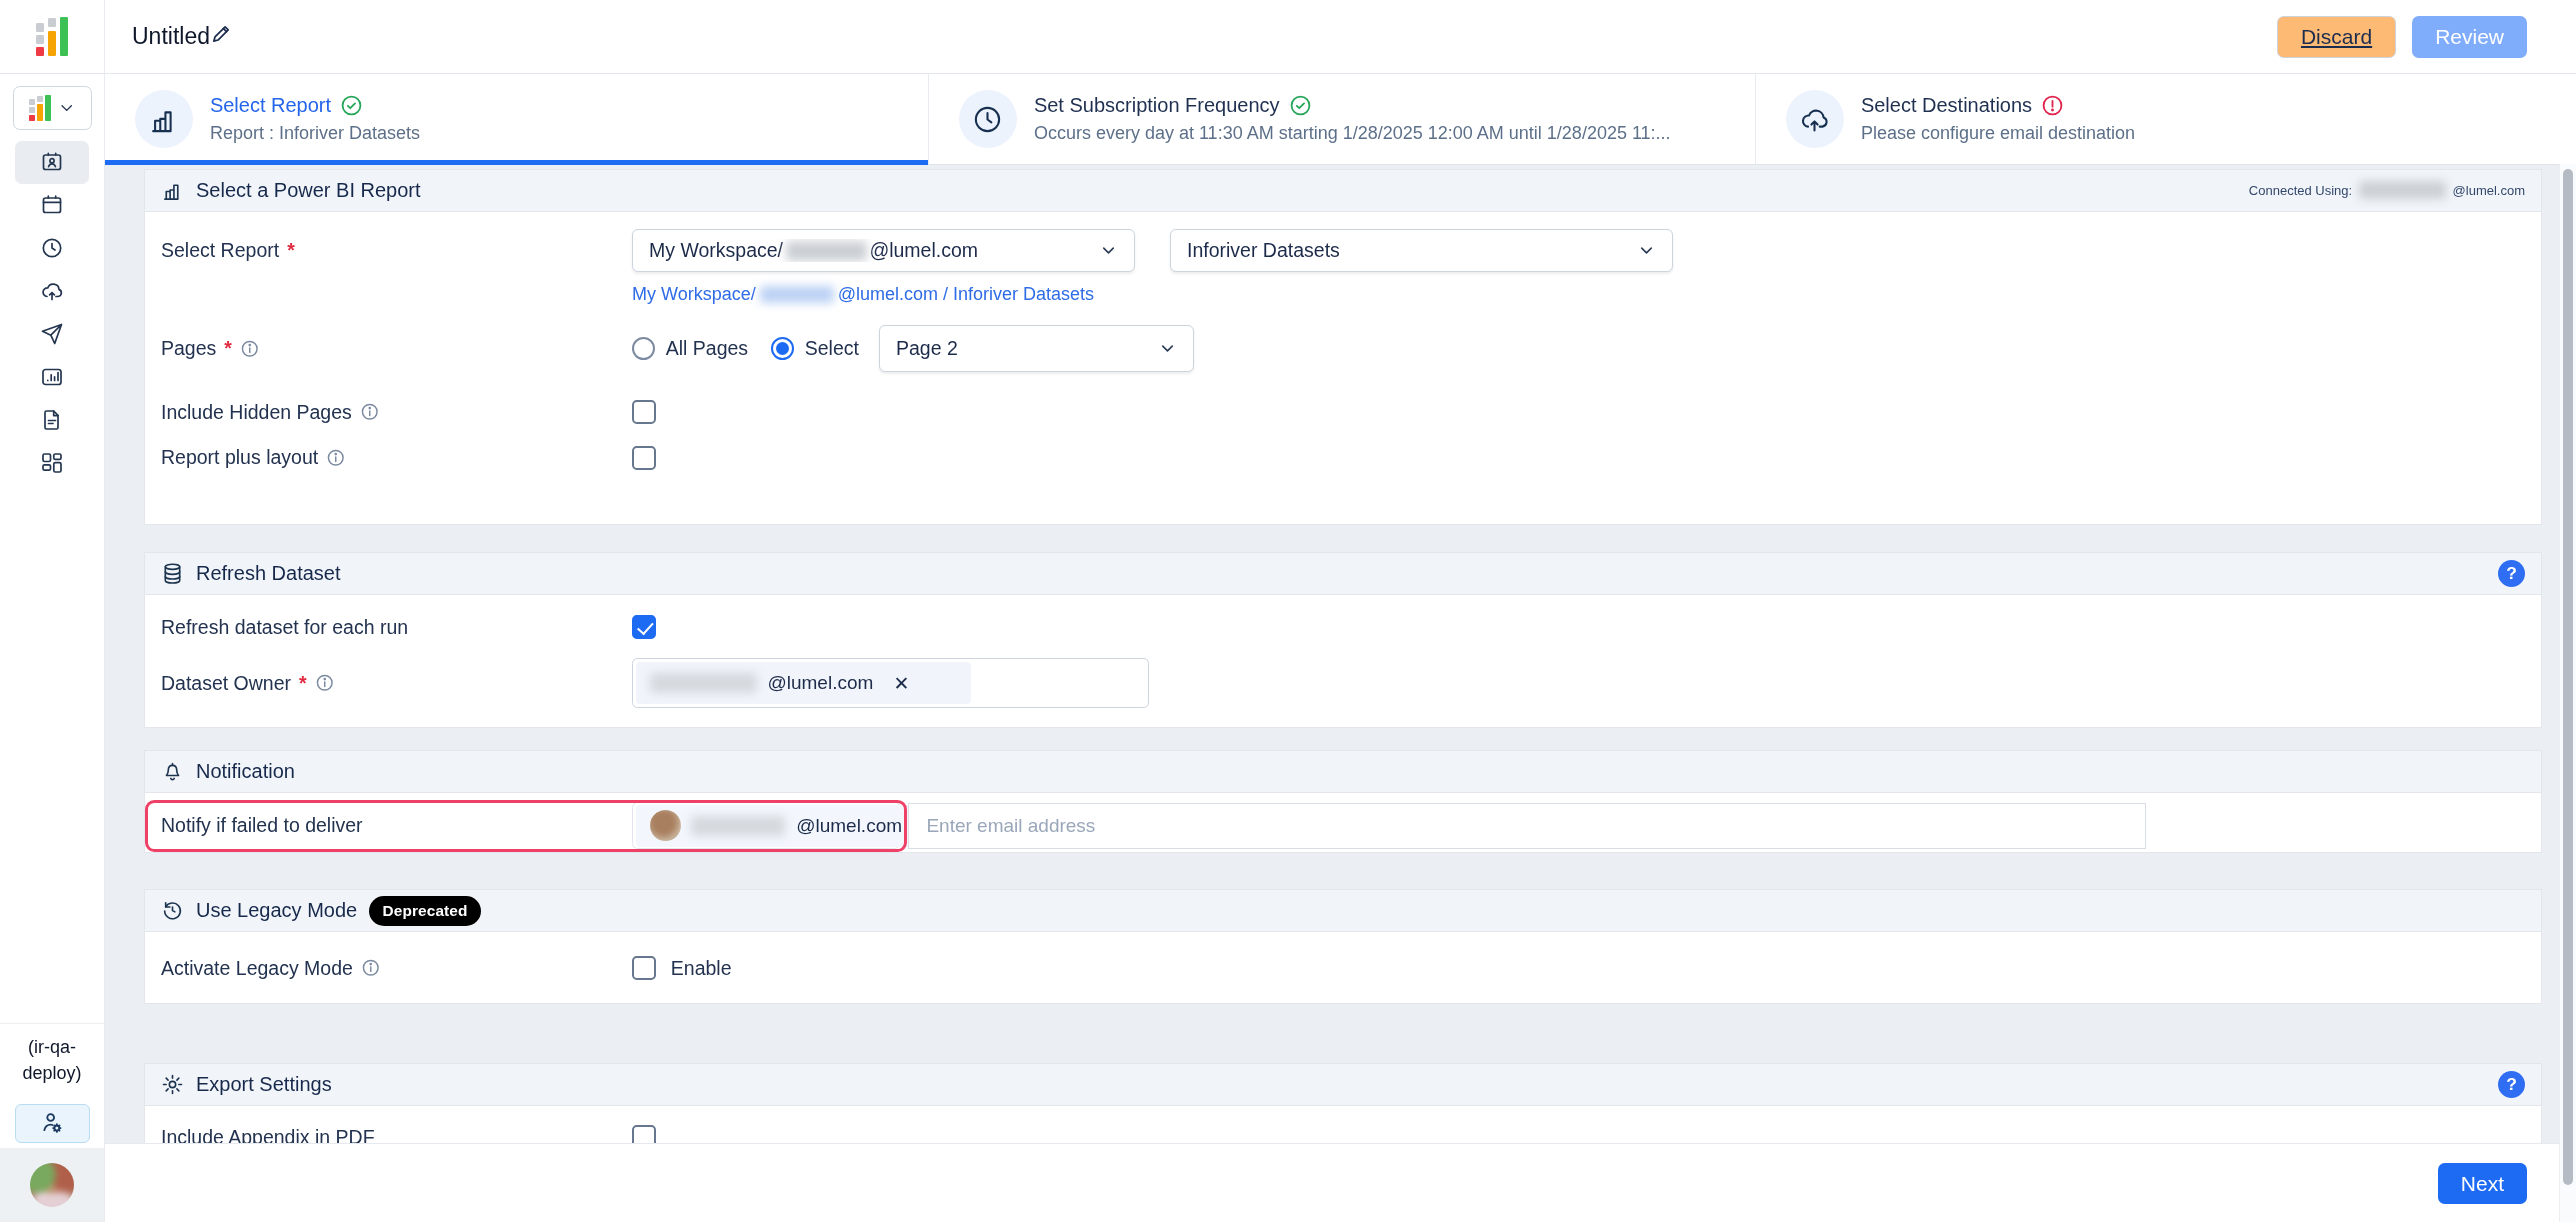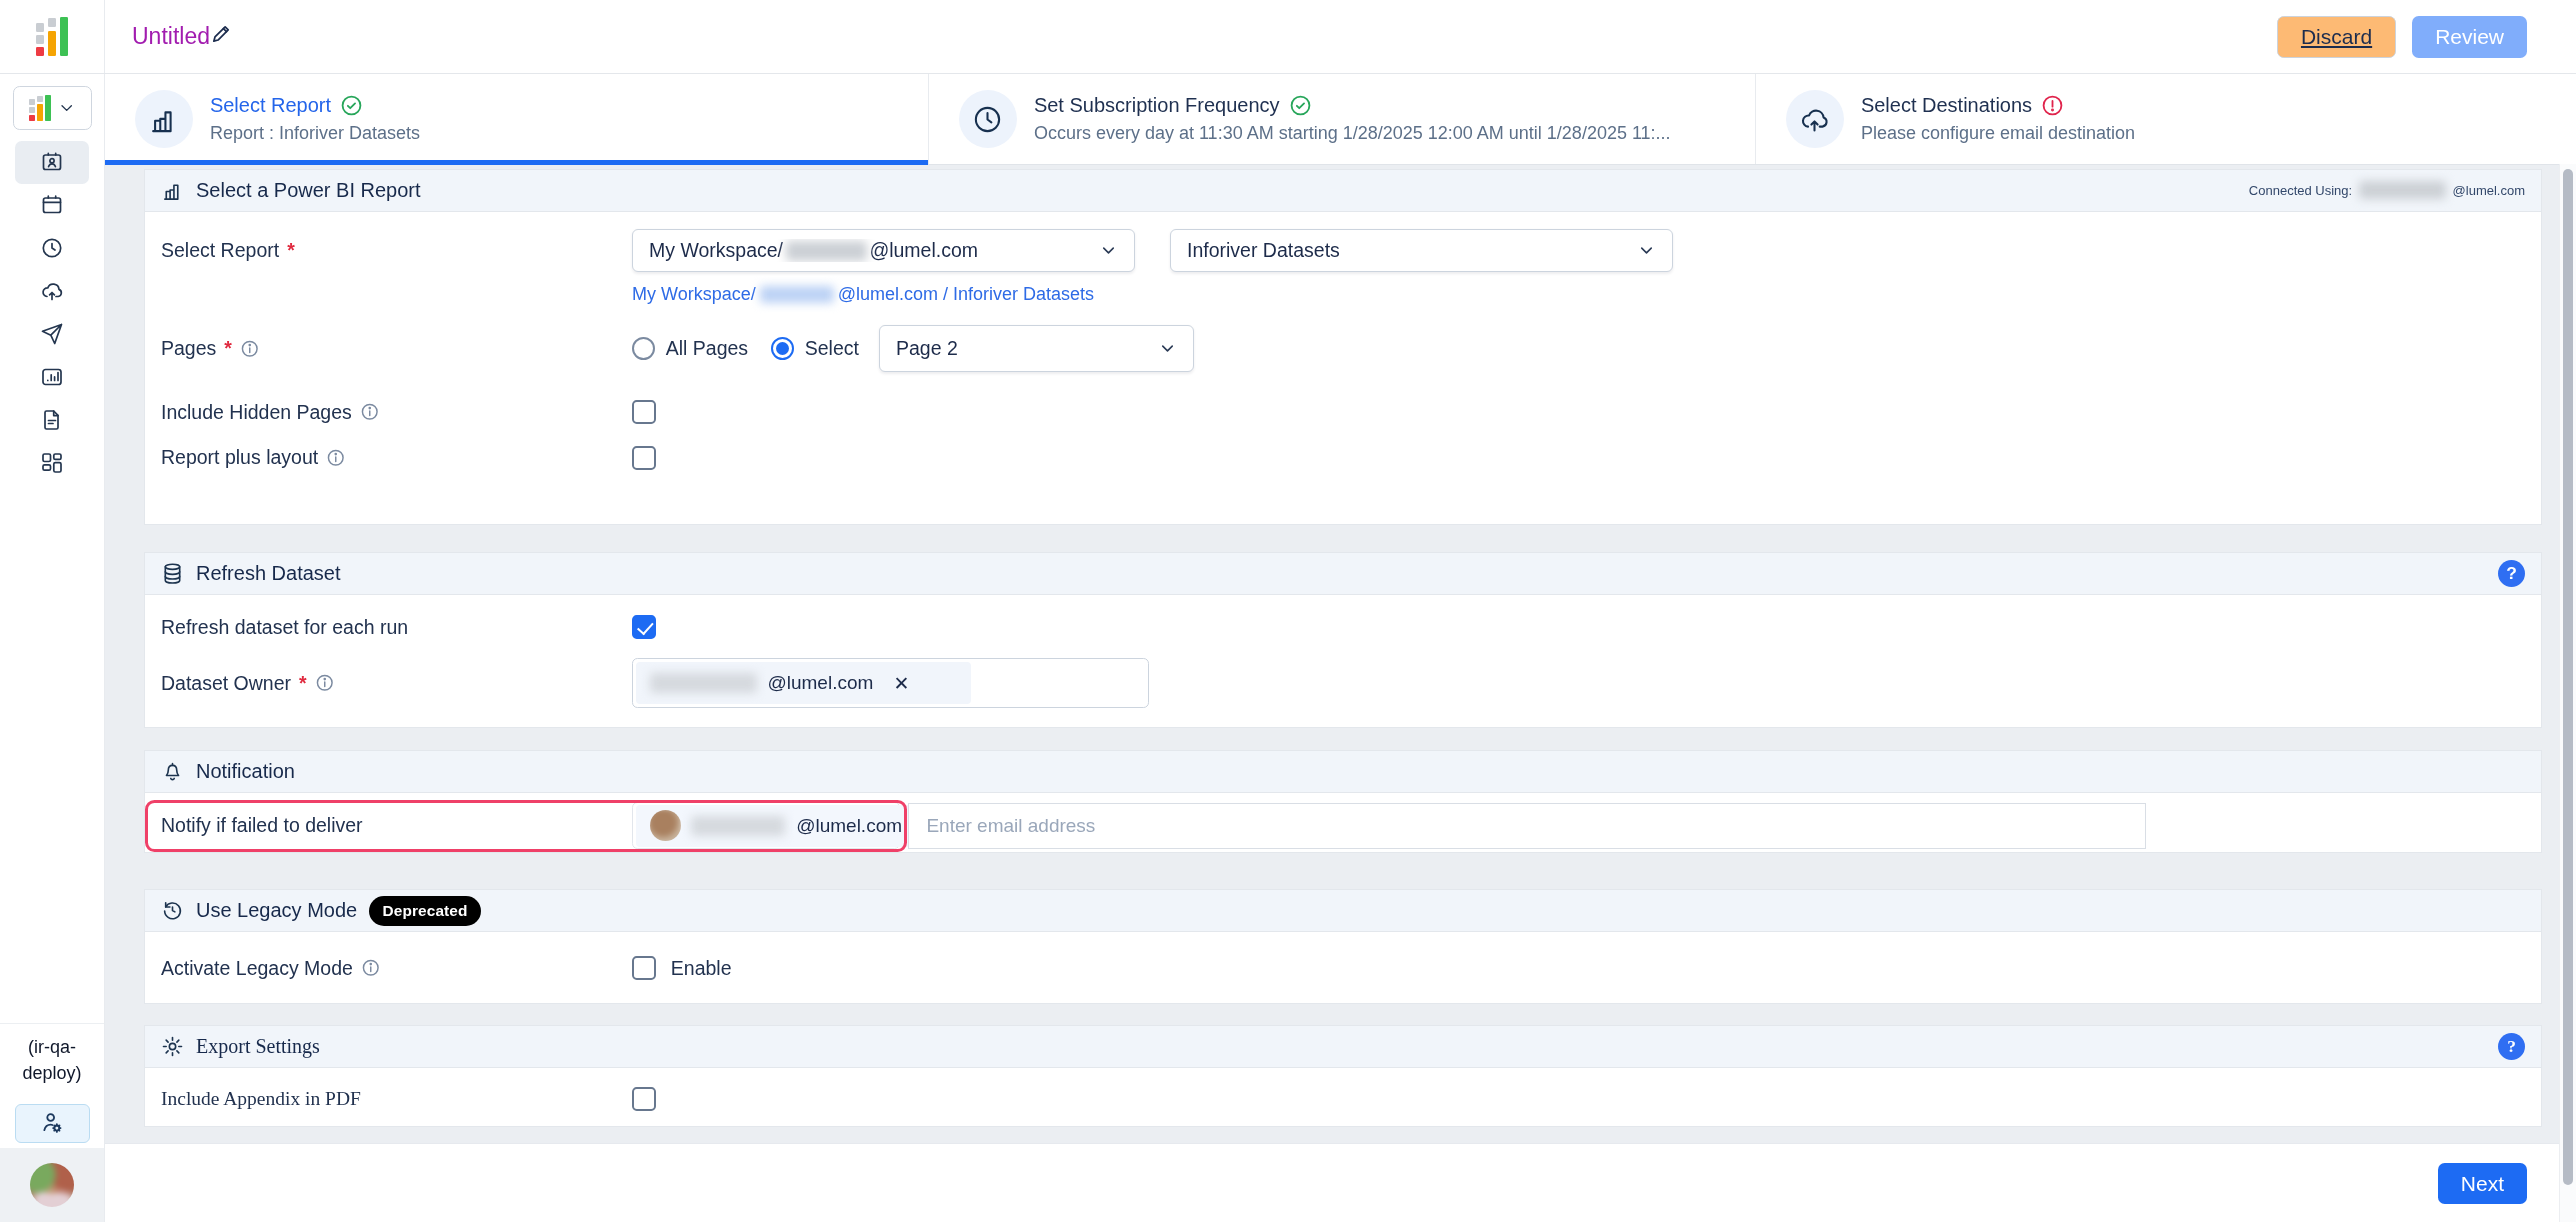--- a/index.html
+++ b/index.html
@@ -9,21 +9,21 @@
   
   .topbar { position:absolute; left:0; top:0; width:2576px; height:74px; background:#fff;
     border-bottom:0.7px solid #e4e7eb; display:flex; align-items:center; z-index:5; }
   .tb-logo { width:105px; height:100%; border-right:0.7px solid #e8ebef; display:flex;
     align-items:center; justify-content:center; flex:none; }
   .logo { display:flex; align-items:flex-end; gap:3.4px; height:39px; }
   .logo .col { display:flex; flex-direction:column; gap:3.4px; }
   .logo .sq { width:8.7px; height:8.7px; border-radius:1.3px; }
   .logo .bar { width:8.7px; border-radius:1.3px; }
   .tb-title { display:flex; align-items:center; padding-left:27px;
-    font-size:23px; font-weight:500; color:#a21caf; flex:1; }
+    font-size:23px; font-weight:500; color:#0f172a; flex:1; }
   .tb-actions { display:flex; align-items:center; gap:16px; margin-right:49px; }
   .btn { height:42px; border-radius:6.7px; font-size:21px; display:flex; align-items:center;
     justify-content:center; padding:0 23px; cursor:pointer; font-family:inherit; }
   .btn-discard { background:#fdba74; border:0.7px solid #ccd3dc; color:#1c2c4e;text-decoration:underline; }
   .btn-review  { background:#80adfb; border:none; color:#fff; }
   .btn-next { background:#1d6bf3; border:none; color:#fff; }
 
   
   .sidebar { position:absolute; left:0; top:74px; width:105px; bottom:0; background:#fff;
     border-right:0.7px solid #e8ebef; display:flex; flex-direction:column; align-items:center; z-index:4; }
@@ -501,21 +501,21 @@
               <circle cx="12" cy="12" r="9"></circle>
               <path d="M12 11v5.5"></path>
               <circle cx="12" cy="7.5" r="0.7" fill="#7b8aa0"></circle>
             </svg></span>
       </div>
       <span class="cb"></span>
       <span style="margin-left:14.8px;font-size:19.5px">Enable</span>
     </div>
   </div>
 
-  <div class="panel" style="top:861px; height:102px;font-family:Liberation Serif, serif;">
+  <div class="panel" style="top:899px; height:102px;">
     <div class="sec-head">
       <svg viewBox="0 0 24 24">
           <circle cx="12" cy="12" r="3.3"></circle>
           <path d="M12 2.6v2.8M12 18.6v2.8M2.6 12h2.8M18.6 12h2.8M5.4 5.4l2 2M16.6 16.6l2 2M5.4 18.6l2-2M16.6 7.4l2-2"></path>
         </svg>
       <span>Export Settings</span>
       <span class="help">?</span>
     </div>
     <div class="row" style="margin-top:19px;">
       <div class="lbl">

